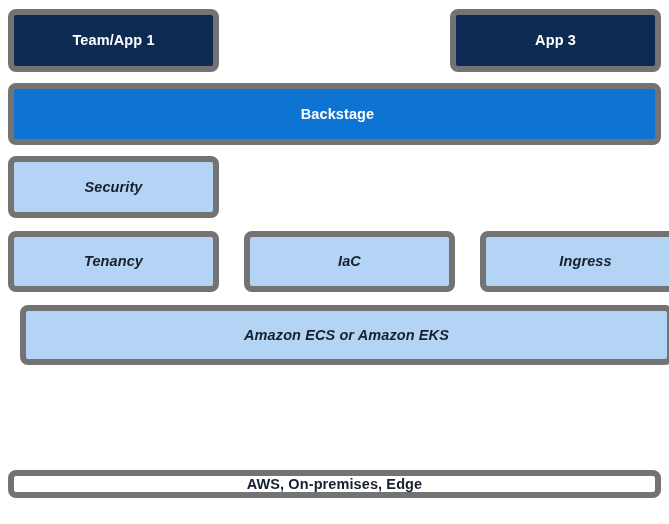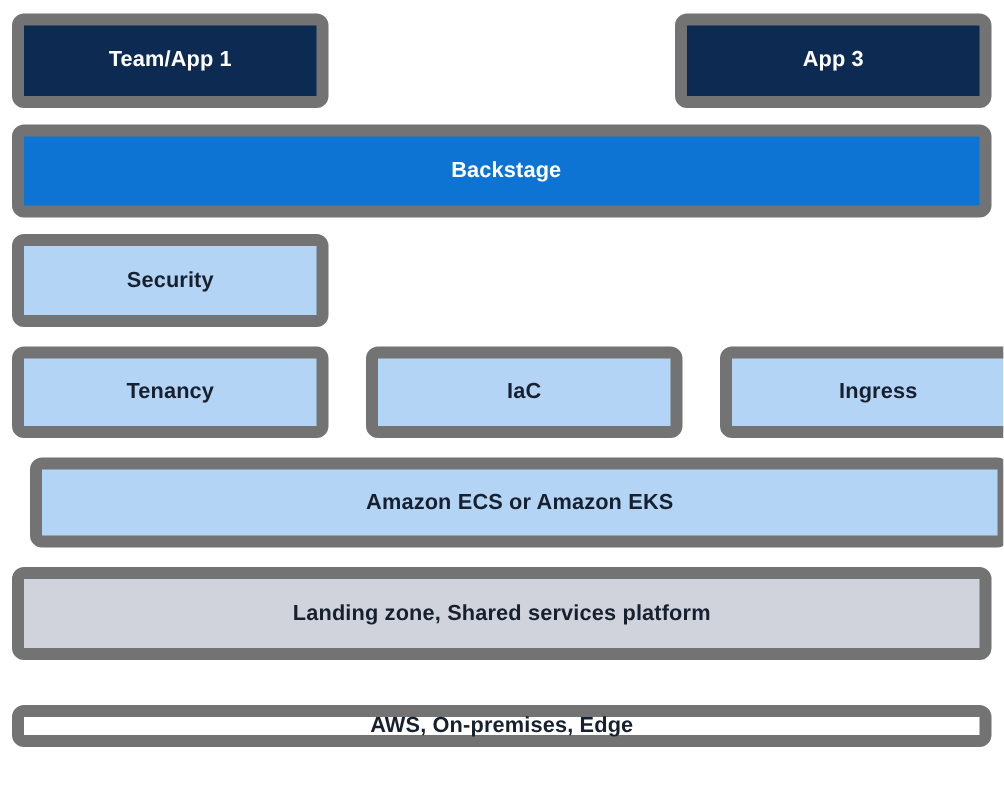--- a/index.html
+++ b/index.html
@@ -23,21 +23,21 @@
     position: absolute;
     left: 0;
     width: 669px;
     display: flex;
     flex-direction: row;
     justify-content: space-between;
     align-items: stretch;
   }
   .box {
     box-sizing: border-box;
-    border: 8px solid #737373;
+    border: 6px solid #737373;
     border-radius: 8px;
     display: flex;
     align-items: center;
     justify-content: center;
     text-align: center;
     font-weight: bold;
     font-size: 14.5px;
     letter-spacing: 0.1px;
     line-height: 1.15;
     padding: 2px 6px;
@@ -48,20 +48,21 @@
     color: #ffffff;
   }
   .box.brightblue {
     background: #0d74d4;
     color: #ffffff;
     padding-left: 12px;
   }
   .box.lightblue {
     background: #b3d4f5;
     color: #17202e;
+    font-style: italic;
   }
   .box.gray {
     background: #d0d3db;
     color: #17202e;
   }
   .box.white {
     background: #ffffff;
     color: #17202e;
   }
   
@@ -104,21 +105,18 @@
   <div class="row" id="row-caps-2">
     <div class="box lightblue col">Tenancy</div>
     <div class="box lightblue col">IaC</div>
     <div class="box lightblue col">Ingress</div>
   </div>
 
   <div class="row" id="row-compute">
     <div class="box lightblue full">Amazon ECS or Amazon EKS</div>
   </div>
 
-  <div class="row" id="row-landing">
-    <div class="box gray full">Landing zone, Shared services platform</div>
-  </div>
 
   <div class="row" id="row-infra">
     <div class="box white full">AWS, On-premises, Edge</div>
   </div>
 
 </div>
 
 </body></html>

